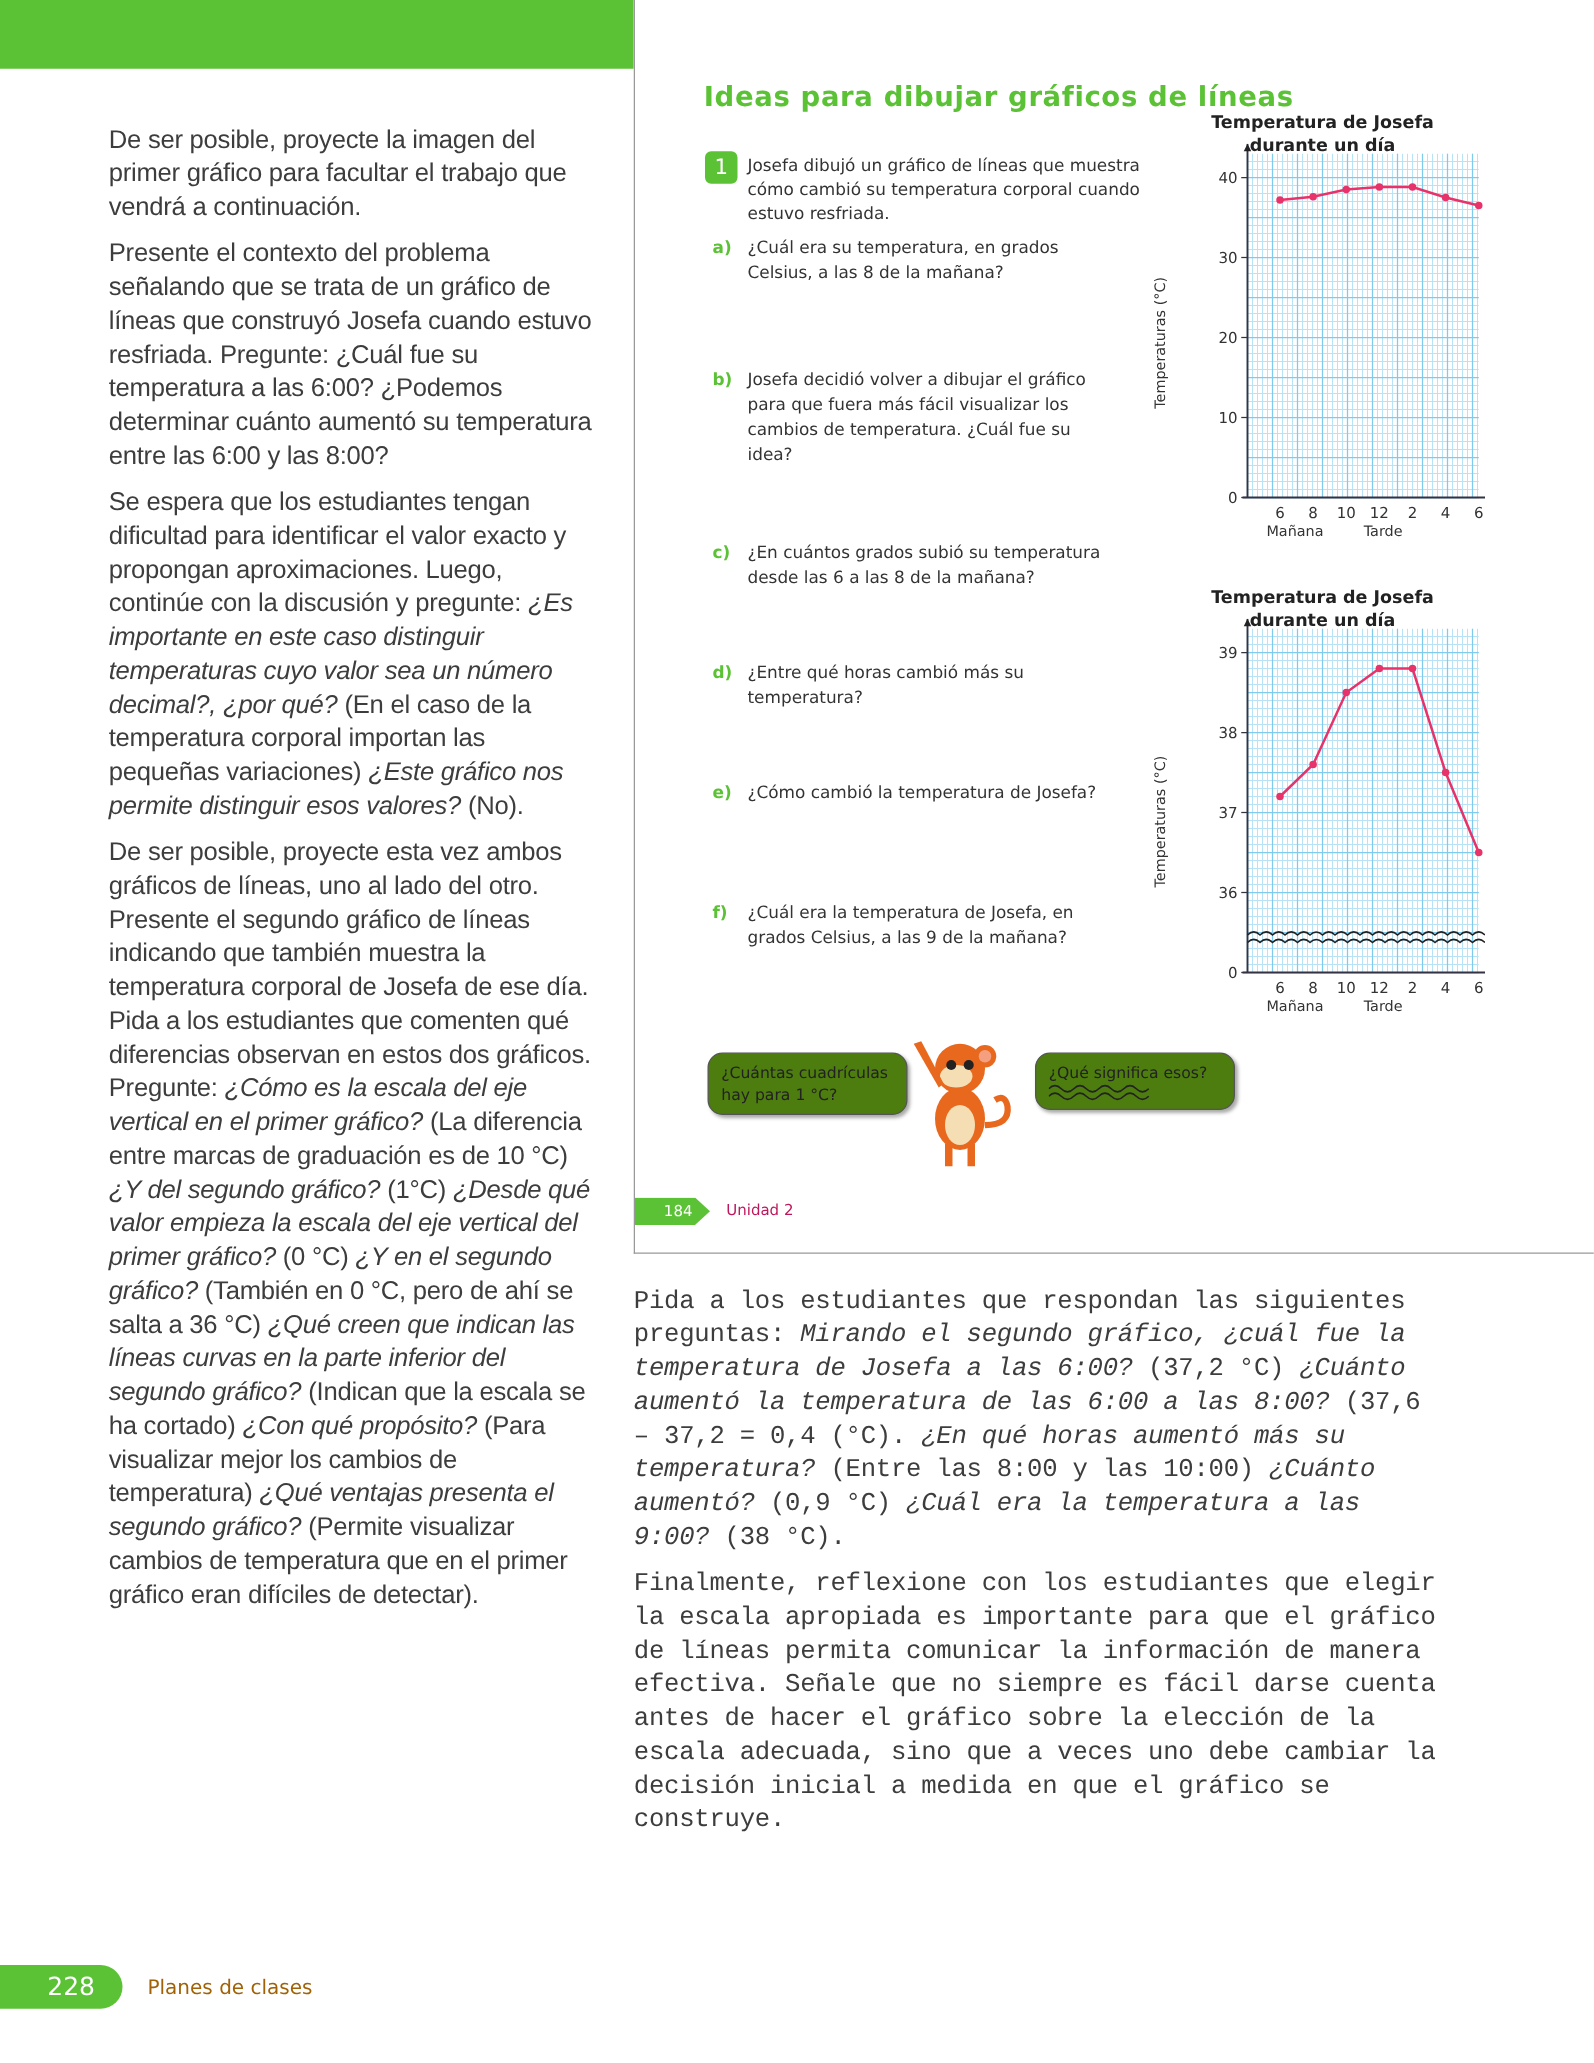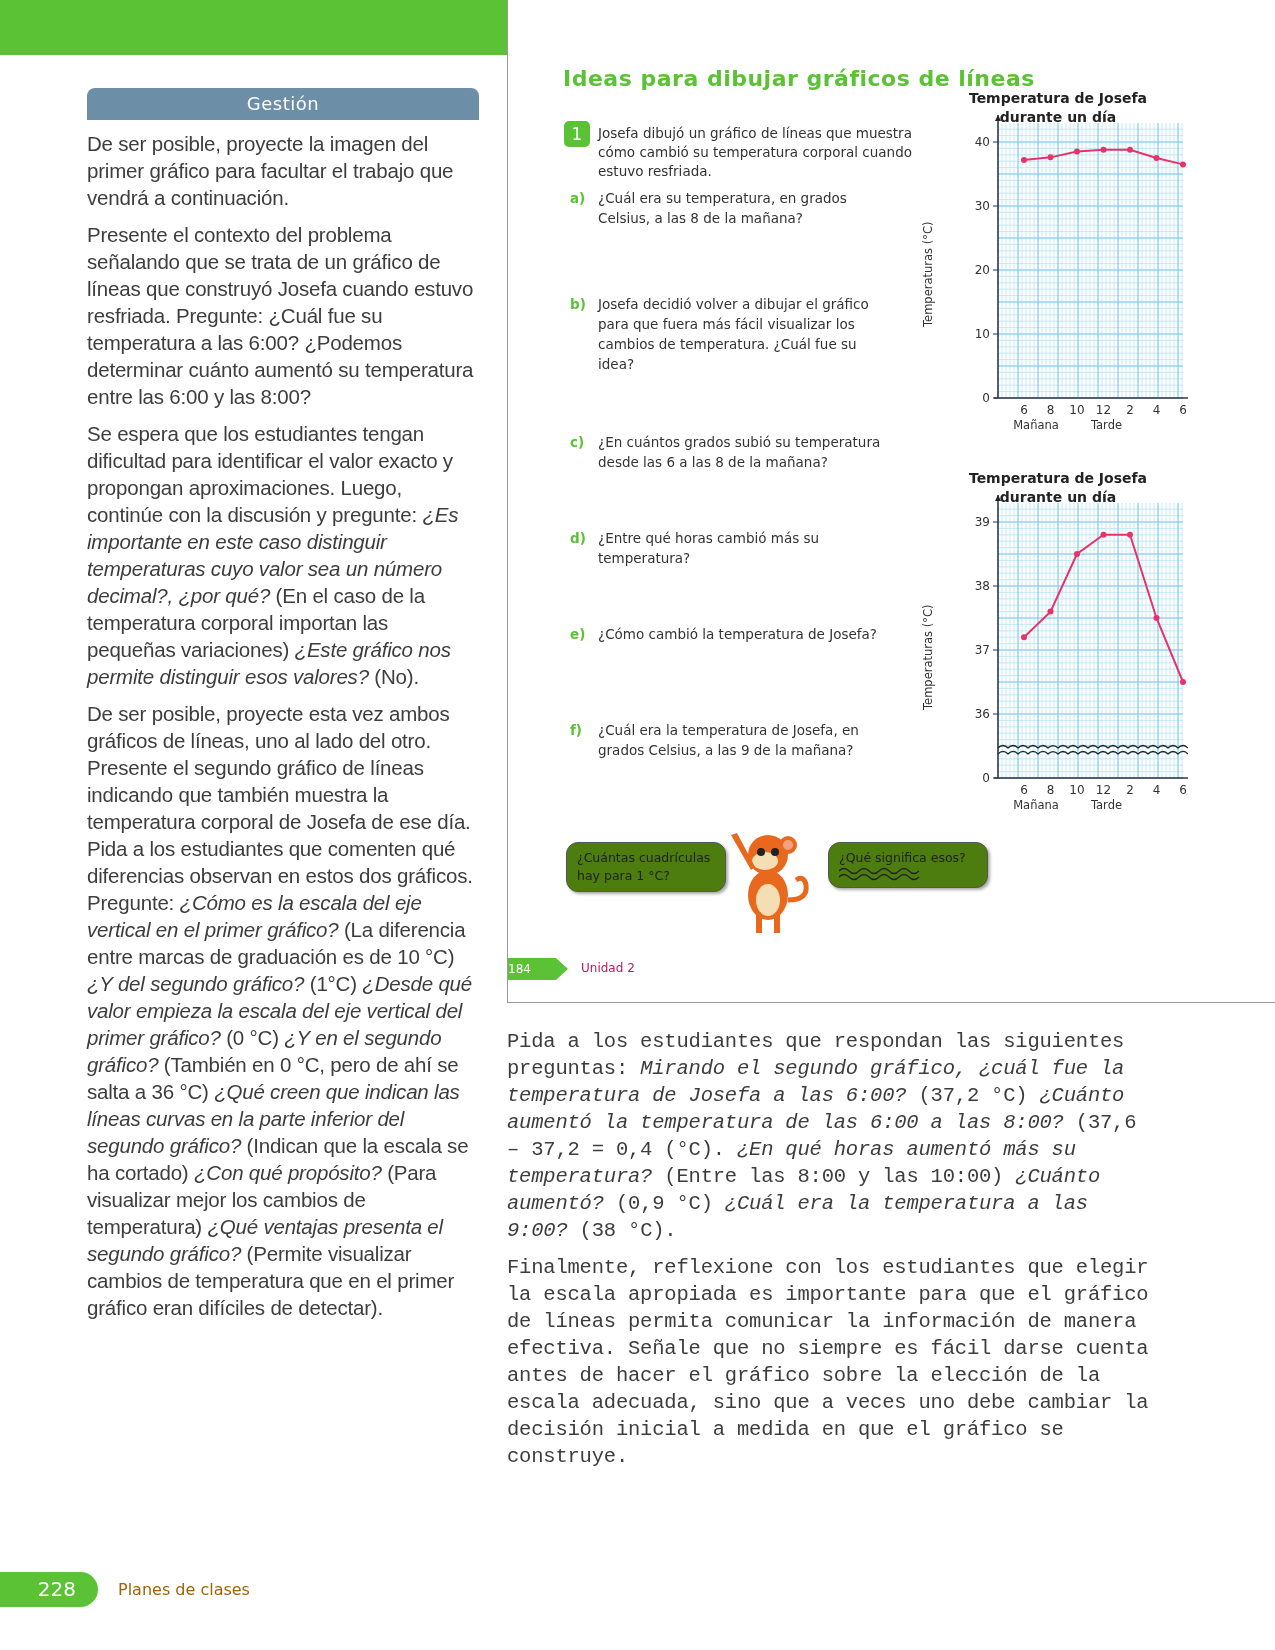--- a/index.html
+++ b/index.html
@@ -22,39 +22,38 @@
   .q { position: absolute; left: 90px; width: 290px; font-size: 13.5px; line-height: 20px; color: #333; }
   .q .lbl { position: absolute; left: -28px; top: 0; color: #5bc236; font-weight: bold; }
 
   .chart { position: absolute; }
   .chart-title { position: absolute; text-align: center; font-size: 14px; line-height: 19px; color: #222; font-weight: bold; }
   .ylab { position: absolute; transform: rotate(-90deg); transform-origin: left top; font-size: 11.5px; color: #333; white-space: nowrap; }
 
   .bubble { position: absolute; border: 1.5px solid #555; border-radius: 12px; background: #4d7c0f; font-size: 12.5px; line-height: 18px;
             padding: 6px 10px; color: #222; box-shadow: 2px 2px 3px #aaa; }
   .page-tag { position: absolute; left: 0; top: 958px; width: 60px; height: 22px; background: #5bc236; color: #fff;
-              font-size: 12px; padding-right: 14px; line-height: 22px;
+              font-size: 12px; text-align: right; padding-right: 14px; line-height: 22px;
               clip-path: polygon(0 0, 80% 0, 100% 50%, 80% 100%, 0 100%); }
   .unit { position: absolute; left: 73px; top: 961px; font-size: 12px; color: #be185d; }
 
   .right-col { position: absolute; left: 507px; top: 1028px; width: 650px; }
   .rp { font-family: Liberation Mono, monospace; font-size: 20.5px; line-height: 27px; color: #3d3d3d; margin-bottom: 10px; letter-spacing: -0.2px; }
   .rp i { font-style: italic; }
 
   .footer-tag { position: absolute; left: 0; top: 1572px; width: 98px; height: 35px; background: #5bc236; border-radius: 0 18px 18px 0;
                 color: #fff; font-size: 20px; text-align: right; padding-right: 22px; line-height: 35px; }
   .footer-text { position: absolute; left: 118px; top: 1580px; font-size: 16px; color: #a16207; }
 </style>
 </head>
 <body>
 
 <div class="topbar"></div>
 
 <div class="left-col">
-  <div class="gestion">Gestión</div>
   <div id="left-paras">
       <p class="lp">De ser posible, proyecte la imagen del primer  gráfico para facultar el trabajo que vendrá a continuación.</p>
       <p class="lp">Presente el contexto del problema señalando que se trata de un gráfico de líneas que construyó Josefa cuando estuvo resfriada. Pregunte: ¿Cuál fue su temperatura a las 6:00? ¿Podemos determinar cuánto aumentó su temperatura entre las 6:00 y las 8:00?</p>
       <p class="lp">Se espera que los estudiantes tengan dificultad para identificar el valor exacto y propongan aproximaciones. Luego, continúe con la discusión y pregunte: <i>¿Es importante en este caso distinguir temperaturas cuyo valor sea un número decimal?, ¿por qué?</i> (En el caso de la temperatura corporal importan las pequeñas variaciones) <i>¿Este gráfico nos permite distinguir esos valores?</i> (No).</p>
       <p class="lp">De ser posible, proyecte esta vez ambos gráficos de líneas, uno al lado del otro. Presente el segundo gráfico de líneas indicando que también muestra la temperatura corporal de Josefa de ese día. Pida a los estudiantes que comenten qué diferencias observan en estos dos gráficos. Pregunte: <i>¿Cómo es la escala del eje vertical en el primer gráfico?</i> (La diferencia entre marcas de graduación es de 10 °C) <i>¿Y del segundo gráfico?</i> (1°C) <i>¿Desde qué valor empieza la escala del eje vertical del primer gráfico?</i> (0 °C) <i>¿Y en el segundo gráfico?</i> (También en 0 °C, pero de ahí se salta a 36 °C) <i>¿Qué creen que indican las líneas curvas en la parte inferior del segundo gráfico?</i> (Indican que la escala se ha cortado) <i>¿Con qué propósito?</i> (Para visualizar mejor los cambios de temperatura) <i>¿Qué ventajas presenta el segundo gráfico?</i> (Permite visualizar cambios de temperatura que en el primer gráfico eran difíciles de detectar).</p>
     </div>
 </div>
 
 <div class="embed">
   <div class="title">Ideas para dibujar gráficos de líneas</div>

